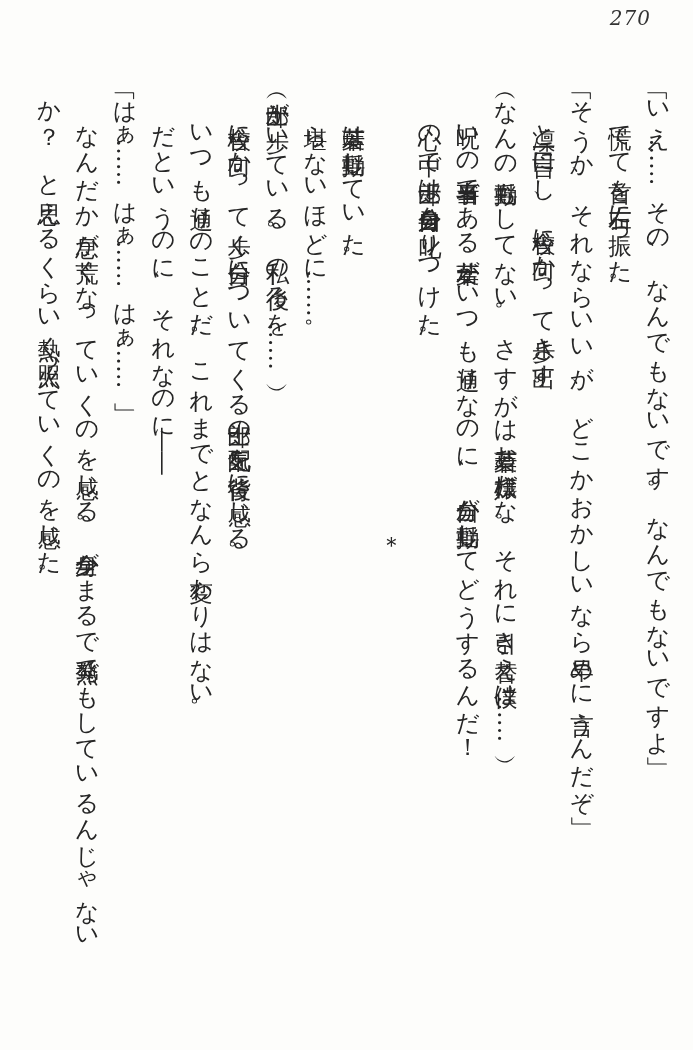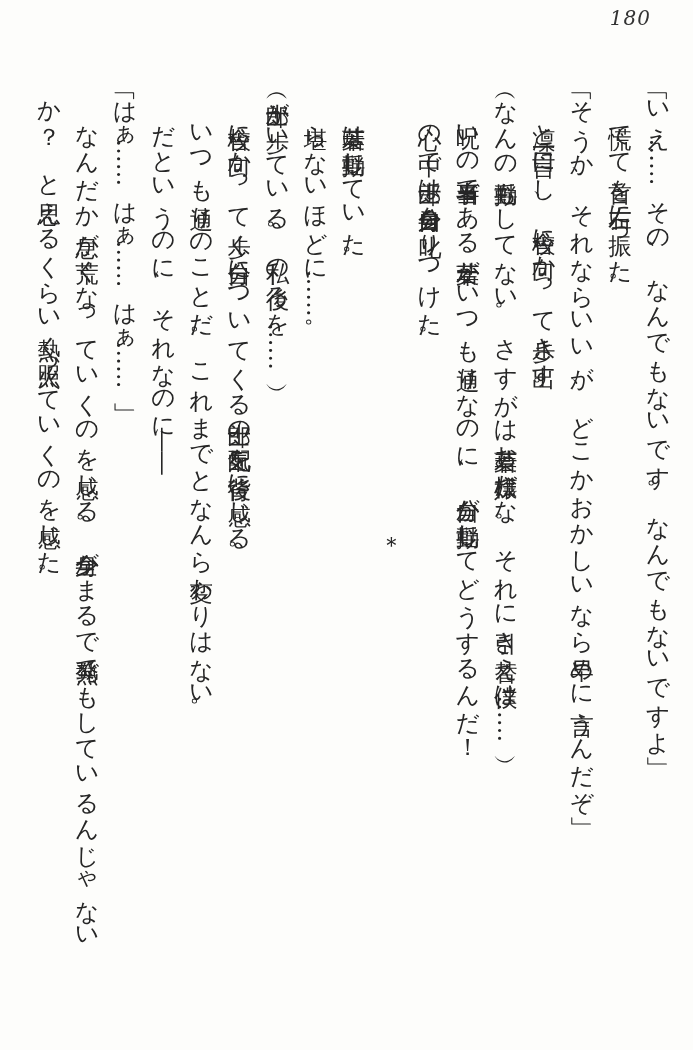--- a/index.html
+++ b/index.html
@@ -45,21 +45,21 @@
     text-indent: 1em;
   }
   .text-body p.separator {
     text-align: center;
   }
 </style>
 </head>
 <body>
 
 <div class="page" style="background: rgb(253, 253, 251);">
-  <div class="page-number" style="color: rgb(51, 51, 51);">180</div>
+  <div class="page-number" style="color: rgb(51, 51, 51);">270</div>
   <div class="text-body" id="text-body" style="color: rgb(38, 38, 38);">
       <p>「いえ……その、なんでもないです。なんでもないですよ」</p>
       <p class="indent">慌てて首を左右に振った。</p>
       <p>「そうか、それならいいが、どこかおかしいなら早めに言うんだぞ」</p>
       <p class="indent">凜と一言口にし、校舎に向かって歩き出す。</p>
       <p>（なんの動揺もしてない。さすがは若葉お嬢様だな。それに引き替え僕は……）</p>
       <p class="indent">呪いの当事者である若葉がいつも通りなのに、自分が動揺してどうするんだ！</p>
       <p class="indent">心の中で士郎は自分自身を叱りつけた。</p>
       <p class="separator">＊</p>
       <p class="indent">若葉は動揺していた。</p>

